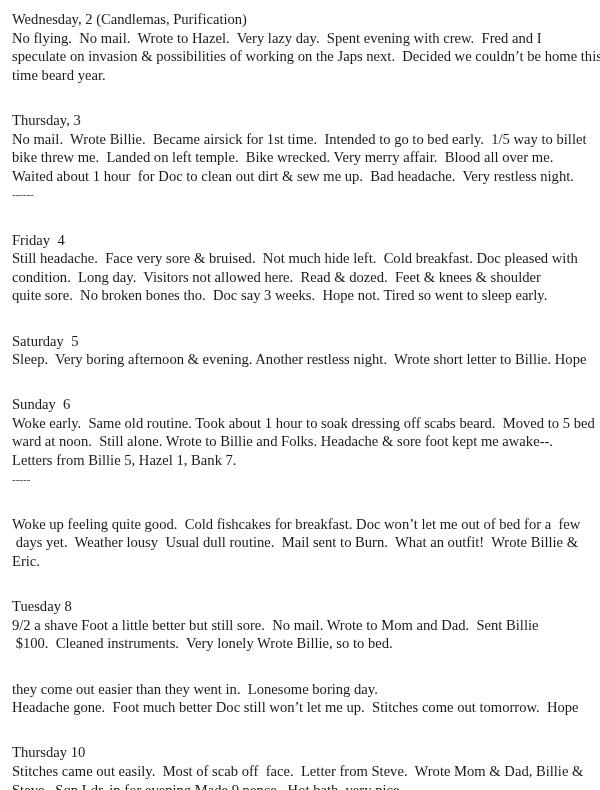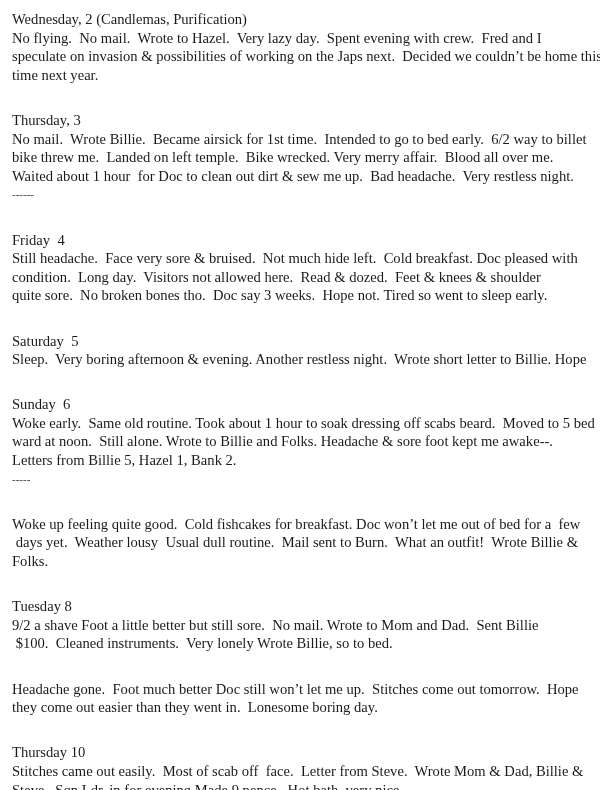--- a/index.html
+++ b/index.html
@@ -16,27 +16,27 @@
 </style>
 </head>
 <body>
 
 <div class="page">
 
   <div class="entry">
     <span class="line">Wednesday, 2 (Candlemas, Purification)</span>
     <span class="line">No flying.  No mail.  Wrote to Hazel.  Very lazy day.  Spent evening with crew.  Fred and I</span>
     <span class="line">speculate on invasion &amp; possibilities of working on the Japs next.  Decided we couldn’t be home this</span>
-    <span class="line">time next year.</span>
+    <span class="line">time beard year.</span>
   </div>
   <div class="gap"></div>
 
   <div class="entry">
     <span class="line">Thursday, 3</span>
-    <span class="line">No mail.  Wrote Billie.  Became airsick for 1st time.  Intended to go to bed early.  6/2 way to billet</span>
+    <span class="line">No mail.  Wrote Billie.  Became airsick for 1st time.  Intended to go to bed early.  1/5 way to billet</span>
     <span class="line">bike threw me.  Landed on left temple.  Bike wrecked. Very merry affair.  Blood all over me.</span>
     <span class="line">Waited about 1 hour  for Doc to clean out dirt &amp; sew me up.  Bad headache.  Very restless night.</span>
     <span class="sep">------</span>
   </div>
   <div class="gap"></div>
 
   <div class="entry">
     <span class="line">Friday  4</span>
     <span class="line">Still headache.  Face very sore &amp; bruised.  Not much hide left.  Cold breakfast. Doc pleased with</span>
     <span class="line">condition.  Long day.  Visitors not allowed here.  Read &amp; dozed.  Feet &amp; knees &amp; shoulder</span>
@@ -47,42 +47,42 @@
   <div class="entry">
     <span class="line">Saturday  5</span>
     <span class="line">Sleep.  Very boring afternoon &amp; evening. Another restless night.  Wrote short letter to Billie. Hope</span>
   </div>
   <div class="gap"></div>
 
   <div class="entry">
     <span class="line">Sunday  6</span>
     <span class="line">Woke early.  Same old routine. Took about 1 hour to soak dressing off scabs beard.  Moved to 5 bed</span>
     <span class="line">ward at noon.  Still alone. Wrote to Billie and Folks. Headache &amp; sore foot kept me awake--.</span>
-    <span class="line">Letters from Billie 5, Hazel 1, Bank 2.</span>
+    <span class="line">Letters from Billie 5, Hazel 1, Bank 7.</span>
     <span class="sep">-----</span>
   </div>
   <div class="gap"></div>
 
   <div class="entry">
     <span class="line">Woke up feeling quite good.  Cold fishcakes for breakfast. Doc won’t let me out of bed for a  few</span>
     <span class="line"> days yet.  Weather lousy  Usual dull routine.  Mail sent to Burn.  What an outfit!  Wrote Billie &amp;</span>
-    <span class="line">Folks.</span>
+    <span class="line">Eric.</span>
   </div>
   <div class="gap"></div>
 
   <div class="entry">
     <span class="line">Tuesday 8</span>
     <span class="line">9/2 a shave Foot a little better but still sore.  No mail. Wrote to Mom and Dad.  Sent Billie</span>
     <span class="line"> $100.  Cleaned instruments.  Very lonely Wrote Billie, so to bed.</span>
   </div>
   <div class="gap"></div>
 
   <div class="entry">
+    <span class="line">they come out easier than they went in.  Lonesome boring day.</span>
     <span class="line">Headache gone.  Foot much better Doc still won’t let me up.  Stitches come out tomorrow.  Hope</span>
-    <span class="line">they come out easier than they went in.  Lonesome boring day.</span>
   </div>
   <div class="gap"></div>
 
   <div class="entry">
     <span class="line">Thursday 10</span>
     <span class="line">Stitches came out easily.  Most of scab off  face.  Letter from Steve.  Wrote Mom &amp; Dad, Billie &amp;</span>
     <span class="line">Steve.  Sqn Ldr. in for evening Made 9 pence.  Hot bath, very nice.</span>
 
   </div>
 

